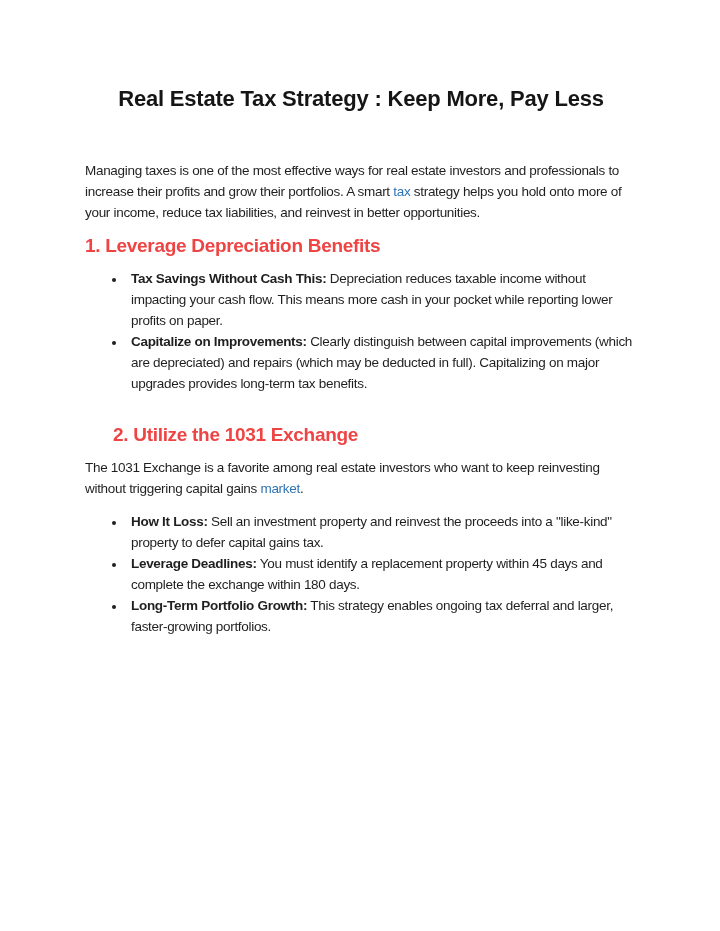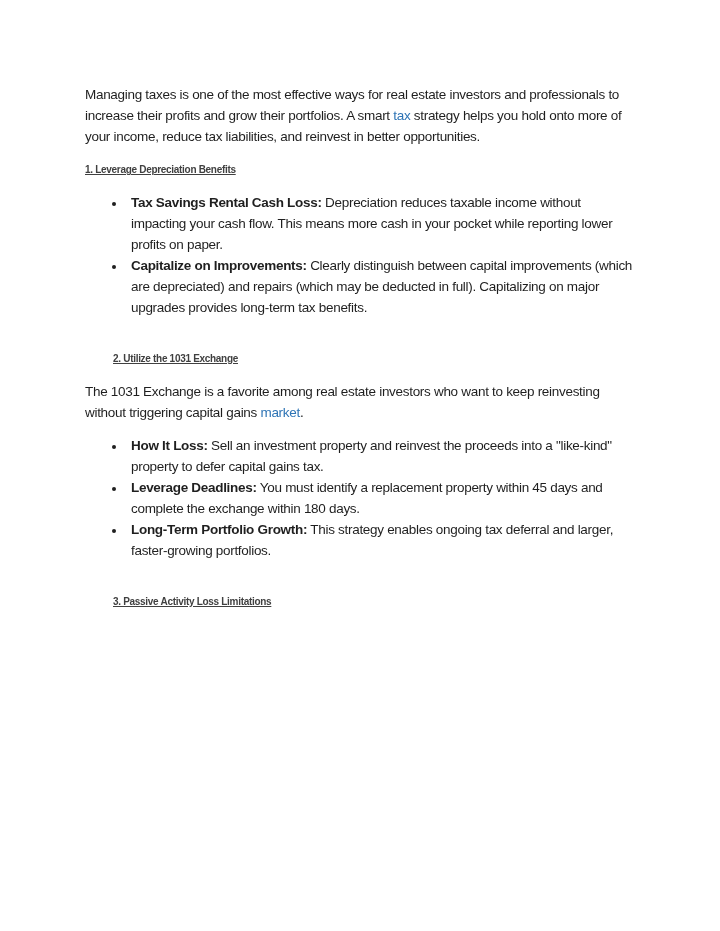--- a/index.html
+++ b/index.html
@@ -32,27 +32,26 @@
   }
   .body-text, .doc p, .doc li {
     font-size: 13.5px;
     line-height: 21px;
     letter-spacing: -0.3px;
   }
   .doc p {
     margin: 0 0 12px 0;
   }
   .sec-heading {
-    font-size: 10px;
+    font-size: 19px;
     line-height: 21px;
     letter-spacing: -0.3px;
     font-weight: 700;
     margin: 8px 0 12px 0;
-    color: #404040;
-    text-decoration: underline;
+    color: #ef4444;
   }
   .sec-heading.spaced {
     margin-top: 30px;
     margin-left: 28px;
   }
   .doc ul {
     margin: 2px 0 12px 0;
     padding-left: 41px;
     list-style: disc outside;
   }
@@ -69,33 +68,33 @@
   a.doc-link {
     color: #2e74b5;
     cursor: pointer;
   }
 </style>
 </head>
 <body>
 
 <div class="doc">
 
+  <h1 class="doc-title">Real Estate Tax Strategy : Keep More, Pay Less</h1>
 
   <p><span>Managing taxes is one of the most effective ways for real estate investors and professionals to increase their profits and grow their portfolios. A smart </span><a class="doc-link">tax</a><span> strategy helps you hold onto more of your income, reduce tax liabilities, and reinvest in better opportunities.</span></p>
 
 
   <h2 class="sec-heading">1. Leverage Depreciation Benefits</h2>
   <ul>
-    <li><span class="bullet-label">Tax Savings Rental Cash Loss:</span><span> Depreciation reduces taxable income without impacting your cash flow. This means more cash in your pocket while reporting lower profits on paper.</span></li>
+    <li><span class="bullet-label">Tax Savings Without Cash This:</span><span> Depreciation reduces taxable income without impacting your cash flow. This means more cash in your pocket while reporting lower profits on paper.</span></li>
     <li><span class="bullet-label">Capitalize on Improvements:</span><span> Clearly distinguish between capital improvements (which are depreciated) and repairs (which may be deducted in full). Capitalizing on major upgrades provides long-term tax benefits.</span></li>
   </ul>
 
   <h2 class="sec-heading spaced">2. Utilize the 1031 Exchange</h2>
   <p><span>The 1031 Exchange is a favorite among real estate investors who want to keep reinvesting without triggering capital gains </span><a class="doc-link">market</a><span>.</span></p>
   <ul>
     <li><span class="bullet-label">How It Loss:</span><span> Sell an investment property and reinvest the proceeds into a "like-kind" property to defer capital gains tax.</span></li>
     <li><span class="bullet-label">Leverage Deadlines:</span><span> You must identify a replacement property within 45 days and complete the exchange within 180 days.</span></li>
     <li><span class="bullet-label">Long-Term Portfolio Growth:</span><span> This strategy enables ongoing tax deferral and larger, faster-growing portfolios.</span></li>
   </ul>
 
-  <h2 class="sec-heading spaced">3. Passive Activity Loss Limitations</h2>
 
 </div>
 
 </body></html>

